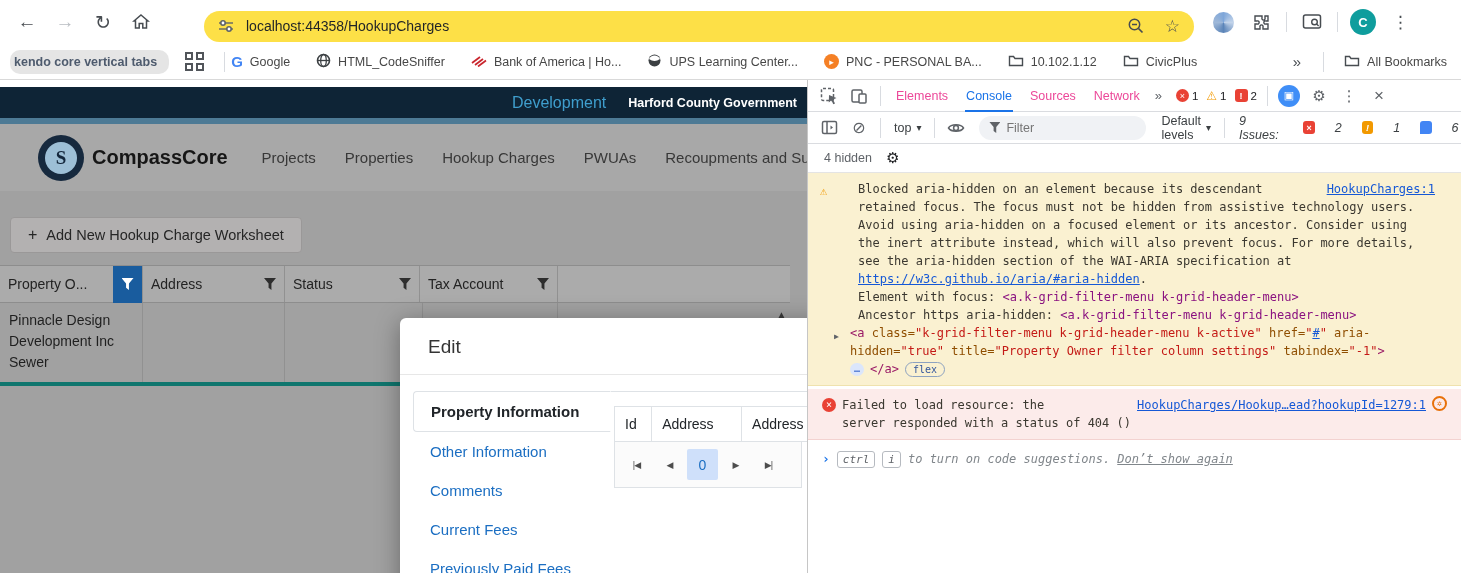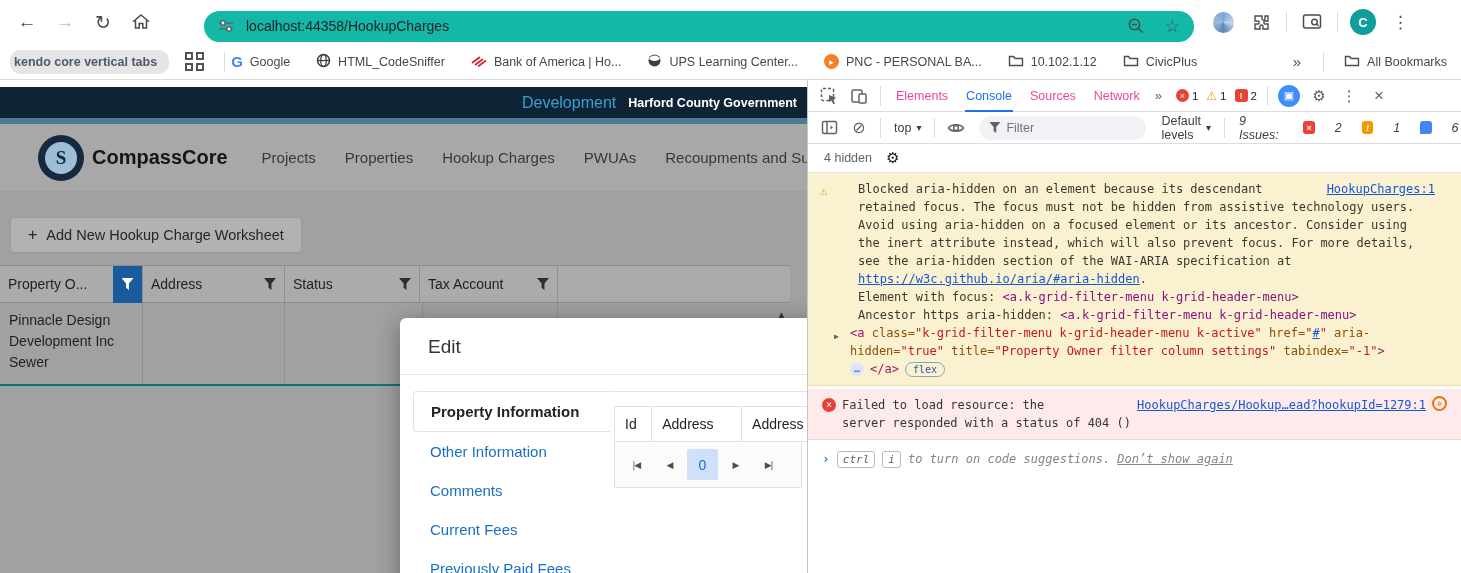--- a/index.html
+++ b/index.html
@@ -5,21 +5,21 @@
   * { margin:0; padding:0; box-sizing:border-box; }
   html,body { width:1461px; height:573px; overflow:hidden; background:#fff;
               font-family:"Liberation Sans", sans-serif; }
   .stage { width:1461px; height:573px; position:relative; background:#fff; }
 
   
   .toolbar { height:44px; display:flex; align-items:center; padding:0 8px; background:#fff; }
   .tb-btn { width:38px; height:34px; display:flex; align-items:center; justify-content:center;
             font-size:19px; color:#474c51; border-radius:50%; flex:none; }
   .tb-btn.disabled { color:#b8bcc1; }
-  .urlbar { display:flex; align-items:center; height:31px; background:#14b8a6; border-radius:16px;
+  .urlbar { display:flex; align-items:center; height:31px; background:#fde047; border-radius:16px;
             flex:1; margin:8px 10px 0 44px; padding:0 14px; max-width:990px; }
   .url-text { font-size:14px; color:#1f2327; margin-left:12px; }
   .urlbar .spacer { flex:1; }
   .icon-svg { display:block; }
   .sep-v { width:1px; height:20px; background:#d8dbe0; margin:0 6px; flex:none; }
   .avatar { width:26px; height:26px; border-radius:50%; background:#0f9d9d; color:#fff;
             font-size:13px; font-weight:bold; display:flex; align-items:center; justify-content:center; }
   .kebab { font-size:17px; color:#474c51; padding:0 10px; }
 
   .bookmarks { height:36px; display:flex; align-items:center; padding:0 10px; background:#fff;
@@ -34,21 +34,21 @@
 
   
   .content { display:flex; height:493px; }
   .page { width:807px; height:493px; position:relative; overflow:hidden; background:#a1a1a1; flex:none; }
   .devtools { width:654px; height:493px; background:#fff; border-left:1px solid #c6c6c6; flex:none;
               font-size:12.5px; color:#3c4043; }
 
   
   .whitegap { height:7px; background:#fff; }
   .envbar { height:31px; background:#0e2436; display:flex; align-items:center; justify-content:flex-end;
-            padding-right:10px; gap:12px; }
+            padding-right:10px; gap:22px; }
   .env-label { color:#3f9ecd; font-size:16px; }
   .env-org { color:#ffffff; font-size:12.5px; font-weight:bold; }
   .steel { height:6px; background:#4d7a95; }
   .navbar { height:67px; background:#a8a8a8; display:flex; align-items:center; padding:0 8px; }
   .logo-seal { width:46px; height:46px; border-radius:50%; background:#16293e; margin:0 8px 0 30px;
                display:flex; align-items:center; justify-content:center; flex:none; }
   .logo-inner { width:32px; height:32px; border-radius:50%; background:#9dbfd6; color:#14273c;
                 font-weight:bold; font-size:19px; display:flex; align-items:center; justify-content:center;
                 font-family:"Liberation Serif", serif; }
   .brand { font-size:20px; font-weight:bold; color:#161616; margin-right:34px; }
@@ -61,21 +61,21 @@
   .grid { margin-top:12px; width:790px; border-top:1px solid #8d8d8d; position:relative; }
   .g-head { display:flex; height:37px; border-bottom:1px solid #8d8d8d; background:#ababab; }
   .g-hcell { display:flex; align-items:center; border-right:1px solid #919191; padding:0 8px;
              font-size:14px; color:#232323; position:relative; }
   .g-hcell .lbl { flex:1; }
   .funnel { width:12px; height:12px; background:#2e2e2e;
             clip-path:polygon(0 0,100% 0,62% 45%,62% 100%,38% 82%,38% 45%); flex:none; }
   .filter-active { width:29px; height:37px; background:#195c9e; display:flex; align-items:center;
                    justify-content:center; margin-right:-8px; }
   .filter-active .funnel { background:#fff; }
-  .g-row { display:flex; min-height:83px; border-bottom:2px solid #0f766e; background:#a1a1a1; }
+  .g-row { display:flex; min-height:83px; border-bottom:4px solid #0f766e; background:#a1a1a1; }
   .g-cell { border-right:1px solid #919191; padding:7px 9px; font-size:14px; color:#1f1f1f; line-height:21px; }
   .w1 { width:143px; } .w2 { width:142px; } .w3 { width:138px; } .w4 { width:135px; } .wx { flex:1; border-right:none; }
   .scroll-up { position:absolute; right:1px; top:41px; width:15px; height:15px; color:#3a3a3a;
                font-size:10px; display:flex; align-items:center; justify-content:center; }
 
   
   .modal { position:absolute; left:400px; top:238px; width:430px; height:300px; background:#fff;
            border-radius:6px; box-shadow:0 4px 24px rgba(0,0,0,.35); }
   .m-header { height:57px; line-height:57px; padding-left:28px; font-size:19px; color:#343434;
               border-bottom:1px solid #e7e7e7; }

